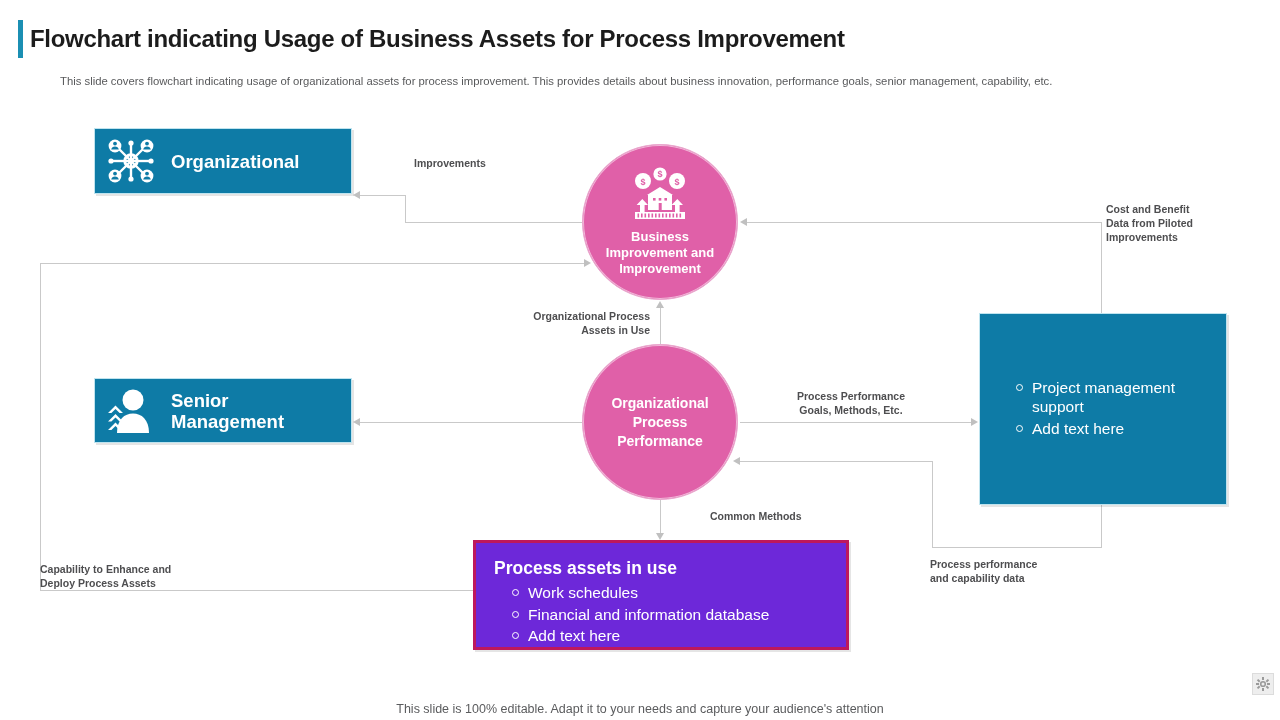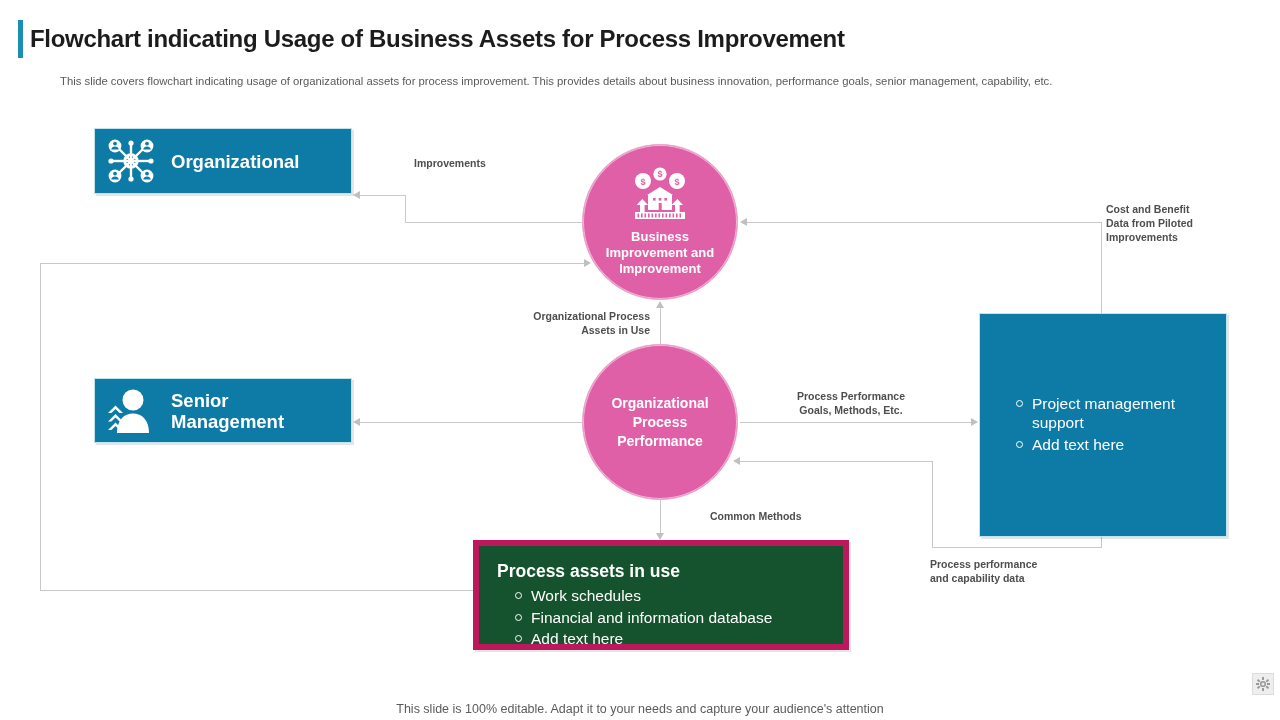--- a/index.html
+++ b/index.html
@@ -79,21 +79,21 @@
     color: #ffffff; font-size: 13px; font-weight: bold;
     text-align: center; line-height: 16px; padding: 0 8px;
   }
 
   
   .panel {
     position: absolute;
     box-shadow: 2px 2px 0 rgba(0,0,0,0.10);
   }
   .panel.blue { background: #0e7ba6; border: 1px solid #bfe4ef; }
-  .panel.pink { background: #14532d; border: 6px solid #be185d; }
+  .panel.pink { background: #6d28d9; border: 3px solid #be185d; }
   .panel-inner { padding: 16px 18px; height: 100%; display: flex; flex-direction: column; justify-content: center; }
   .panel.pink .panel-inner { justify-content: flex-start; padding-top: 14px; }
   .panel-heading {
     color: #ffffff; font-size: 17.5px; font-weight: bold;
     margin-bottom: 4px; line-height: 22px;
   }
   ul.bullets { list-style: none; }
   ul.bullets li {
     position: relative; color: #ffffff; font-size: 15.5px;
     line-height: 19.5px; padding-left: 34px; margin-bottom: 2px;
@@ -167,20 +167,24 @@
   <div class="ln v" style="left:932px; top:505px; height:43px;"></div>
   <div class="edge-label ta-l" style="left:930px; top:557px; width:180px;">
     <div>Process performance</div>
     <div>and capability data</div>
   </div>
 
   <div class="ln h" style="left:40px; top:590px; width:435px;"></div>
   <div class="ln v" style="left:40px; top:263px; height:328px;"></div>
   <div class="ln h" style="left:40px; top:263px; width:545px;"></div>
   <div class="arw right" style="left:584px; top:258.5px;"></div>
+  <div class="edge-label ta-l" style="left:40px; top:562px; width:200px;">
+    <div>Capability to Enhance and</div>
+    <div>Deploy Process Assets</div>
+  </div>
 
   <div class="ln v" style="left:660px; top:500px; height:38px;"></div>
   <div class="arw down" style="left:655.5px; top:533px;"></div>
 
   <div class="blue-bar" style="left:94px; top:128px; width:258px; height:66px;">
     <div class="bb-icon">
       <svg width="52" height="46" viewBox="0 0 52 46" aria-hidden="true">
         <g stroke="#ffffff" stroke-width="2.4" fill="none">
           <line x1="26" y1="23" x2="12" y2="9"></line>
           <line x1="26" y1="23" x2="40" y2="9"></line>
@@ -284,21 +288,21 @@
           <path d="M4,43 l7.5,-7.5 l7.5,7.5 l-3.4,0 l-4.1,-4.1 l-4.1,4.1 z"></path>
         </g>
       </svg>
     </div>
     <div class="bb-label">
       <div>Senior</div>
       <div>Management</div>
     </div>
   </div>
 
-  <div class="panel blue" style="left:979px; top:313px; width:248px; height:224px;">
+  <div class="panel blue" style="left:979px; top:313px; width:248px; height:192px;">
     <div class="panel-inner">
       <ul class="bullets">
         <li>
           <span class="bu"></span>
           <span>Project management support</span>
         </li>
         <li>
           <span class="bu"></span>
           <span>Add text here</span>
         </li>

